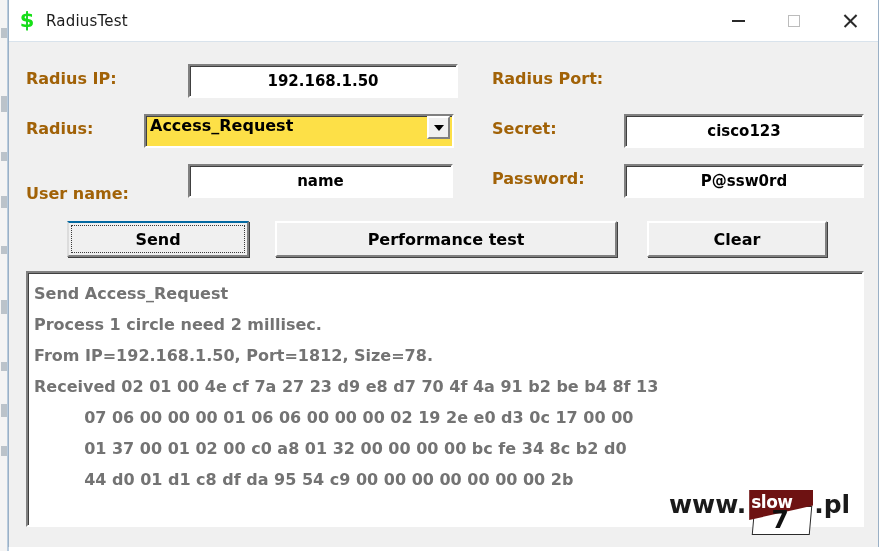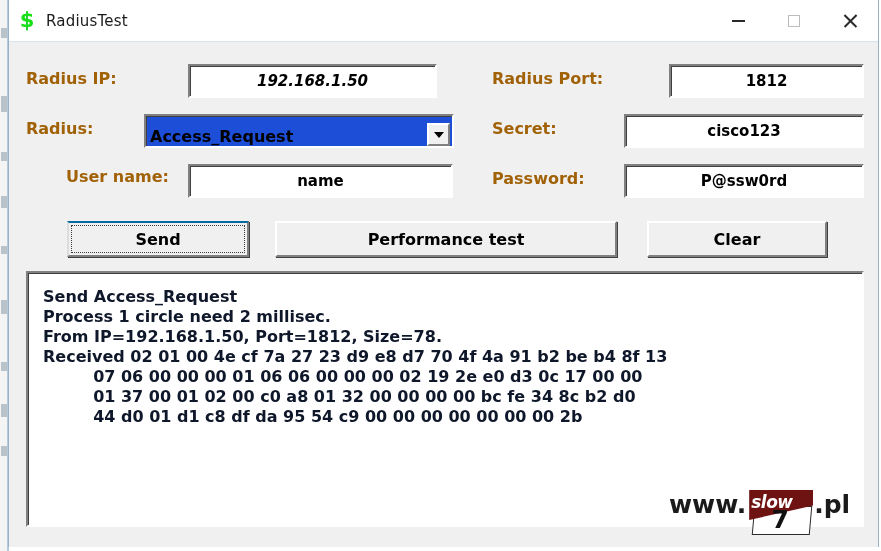--- a/index.html
+++ b/index.html
@@ -153,29 +153,29 @@
     justify-content: center;
     font-family: "DejaVu Sans", sans-serif;
     font-size: 15px;
     font-weight: bold;
     color: #000000;
   }
 
   
   .combo {
     position: absolute;
-    background: #1d4ed8;
+    background: #fde047;
     box-sizing: border-box;
     border-top: 2px solid #808080;
     border-left: 2px solid #808080;
     border-right: 2px solid #ffffff;
     border-bottom: 2px solid #ffffff;
     box-shadow: inset 1px 1px 0 #404040;
     display: flex;
-    align-items: flex-end;
+    align-items: flex-start;
   }
   .combo-text {
     flex: 1;
     padding-left: 4px;
     font-family: "DejaVu Sans", sans-serif;
     font-size: 16px;
     font-weight: bold;
     color: #000000;
   }
   .combo-btn {
@@ -235,27 +235,27 @@
     background: #ffffff;
     box-sizing: border-box;
     border-top: 2px solid #808080;
     border-left: 2px solid #808080;
     border-right: 2px solid #ffffff;
     border-bottom: 2px solid #ffffff;
     box-shadow: inset 1px 1px 0 #404040;
     overflow: hidden;
   }
   .log-text {
-    margin: 9px;
+    margin: 0;
     padding: 5px 0 0 6px;
     font-family: "DejaVu Sans", sans-serif;
     font-size: 16px;
     font-weight: bold;
-    color: #0f172a;
-    line-height: 20px;
+    color: #737373;
+    line-height: 31px;
     white-space: pre;
   }
 
   
   .watermark {
     position: absolute;
     left: 660px;
     top: 448px;
     height: 46px;
     display: flex;
@@ -300,21 +300,20 @@
     clip-path: polygon(0 0, 100% 0, 100% 52%, 0 100%);
     z-index: 2;
   }
   .wm-slow {
     position: absolute;
     left: 4px; top: 2px;
     width: 58px;
     font-family: "DejaVu Sans", sans-serif;
     font-size: 17px;
     font-weight: bold;
-    font-style: italic;
     color: #ffffff;
     z-index: 3;
     letter-spacing: -.5px;
   }
 </style>
 </head>
 <body>
 
 <div class="bg-strip">
   <div class="bg-frag" style="top:28px;height:10px;"></div>
@@ -347,37 +346,36 @@
       </div>
       <div class="win-btn">
         <div class="glyph-close"></div>
       </div>
     </div>
   </div>
 
   <div class="client">
 
     <span class="label" style="left:17px; top:27px;">Radius IP:</span>
-    <div class="field" style="left:179px; top:22px; width:249px; height:34px;font-style:italic;">192.168.1.50</div>
+    <div class="field" style="left:179px; top:22px; width:270px; height:34px;">192.168.1.50</div>
 
     <span class="label" style="left:483px; top:27px;">Radius Port:</span>
-    <div class="field" style="left:660px; top:22px; width:195px; height:34px;">1812</div>
 
     <span class="label" style="left:17px; top:77px;">Radius:</span>
     <div class="combo" style="left:135px; top:72px; width:310px; height:34px;">
       <span class="combo-text">Access_Request</span>
       <span class="combo-btn">
         <span class="arrow-down"></span>
       </span>
     </div>
 
     <span class="label" style="left:483px; top:77px;">Secret:</span>
     <div class="field" style="left:615px; top:72px; width:240px; height:34px;">cisco123</div>
 
-    <span class="label" style="left:17px; top:125px;margin-left:40px;">User name:</span>
+    <span class="label" style="left:17px; top:142px;">User name:</span>
     <div class="field" style="left:179px; top:122px; width:265px; height:34px;">name</div>
 
     <span class="label" style="left:483px; top:127px;">Password:</span>
     <div class="field" style="left:615px; top:122px; width:240px; height:34px;">P@ssw0rd</div>
 
     <div class="button focused" style="left:58px; top:179px; width:182px; height:36px;">
       <span class="focus-ring"></span>
       <span class="btn-label">Send</span>
     </div>
 

